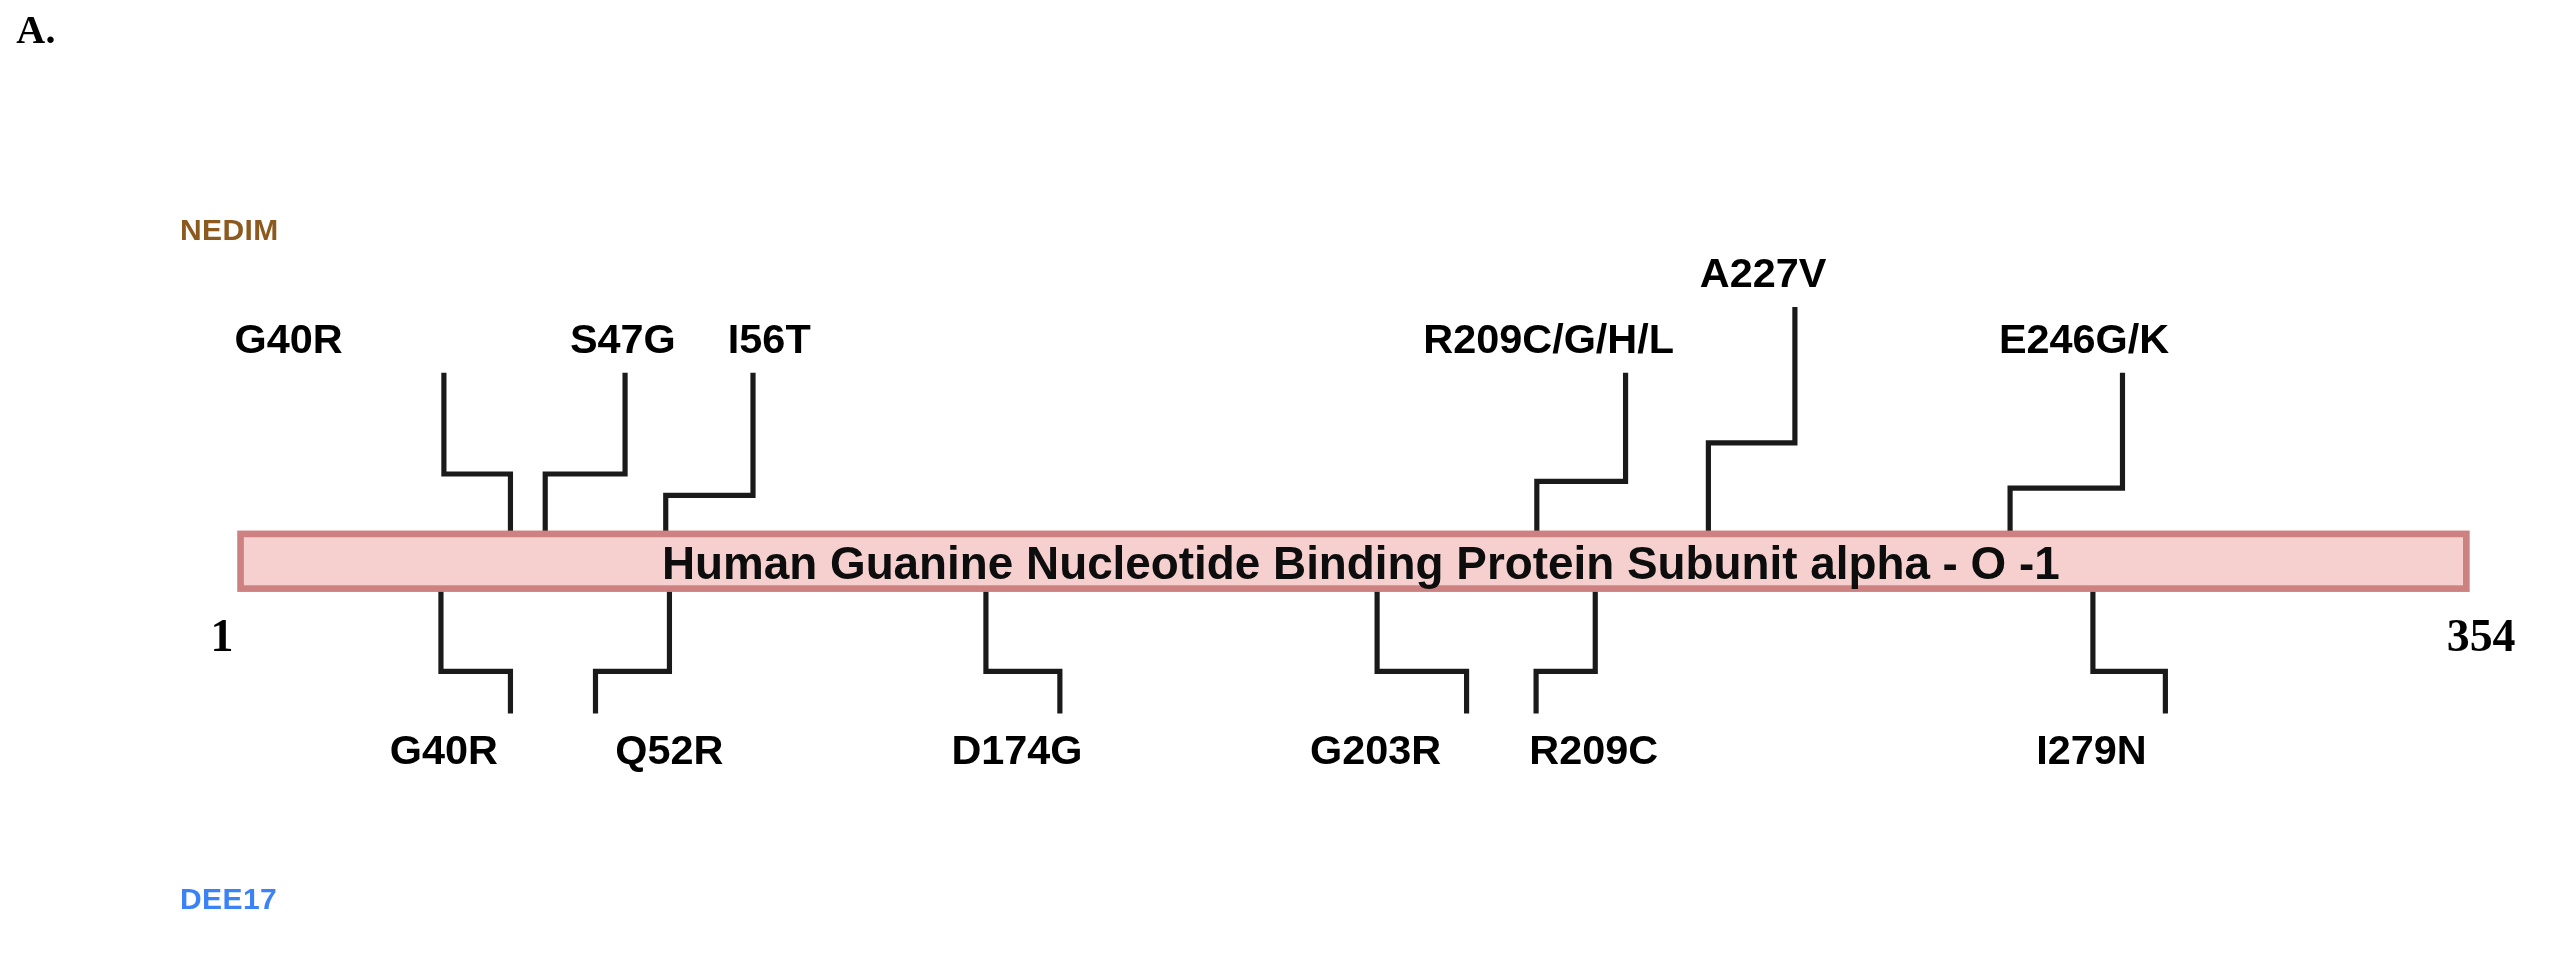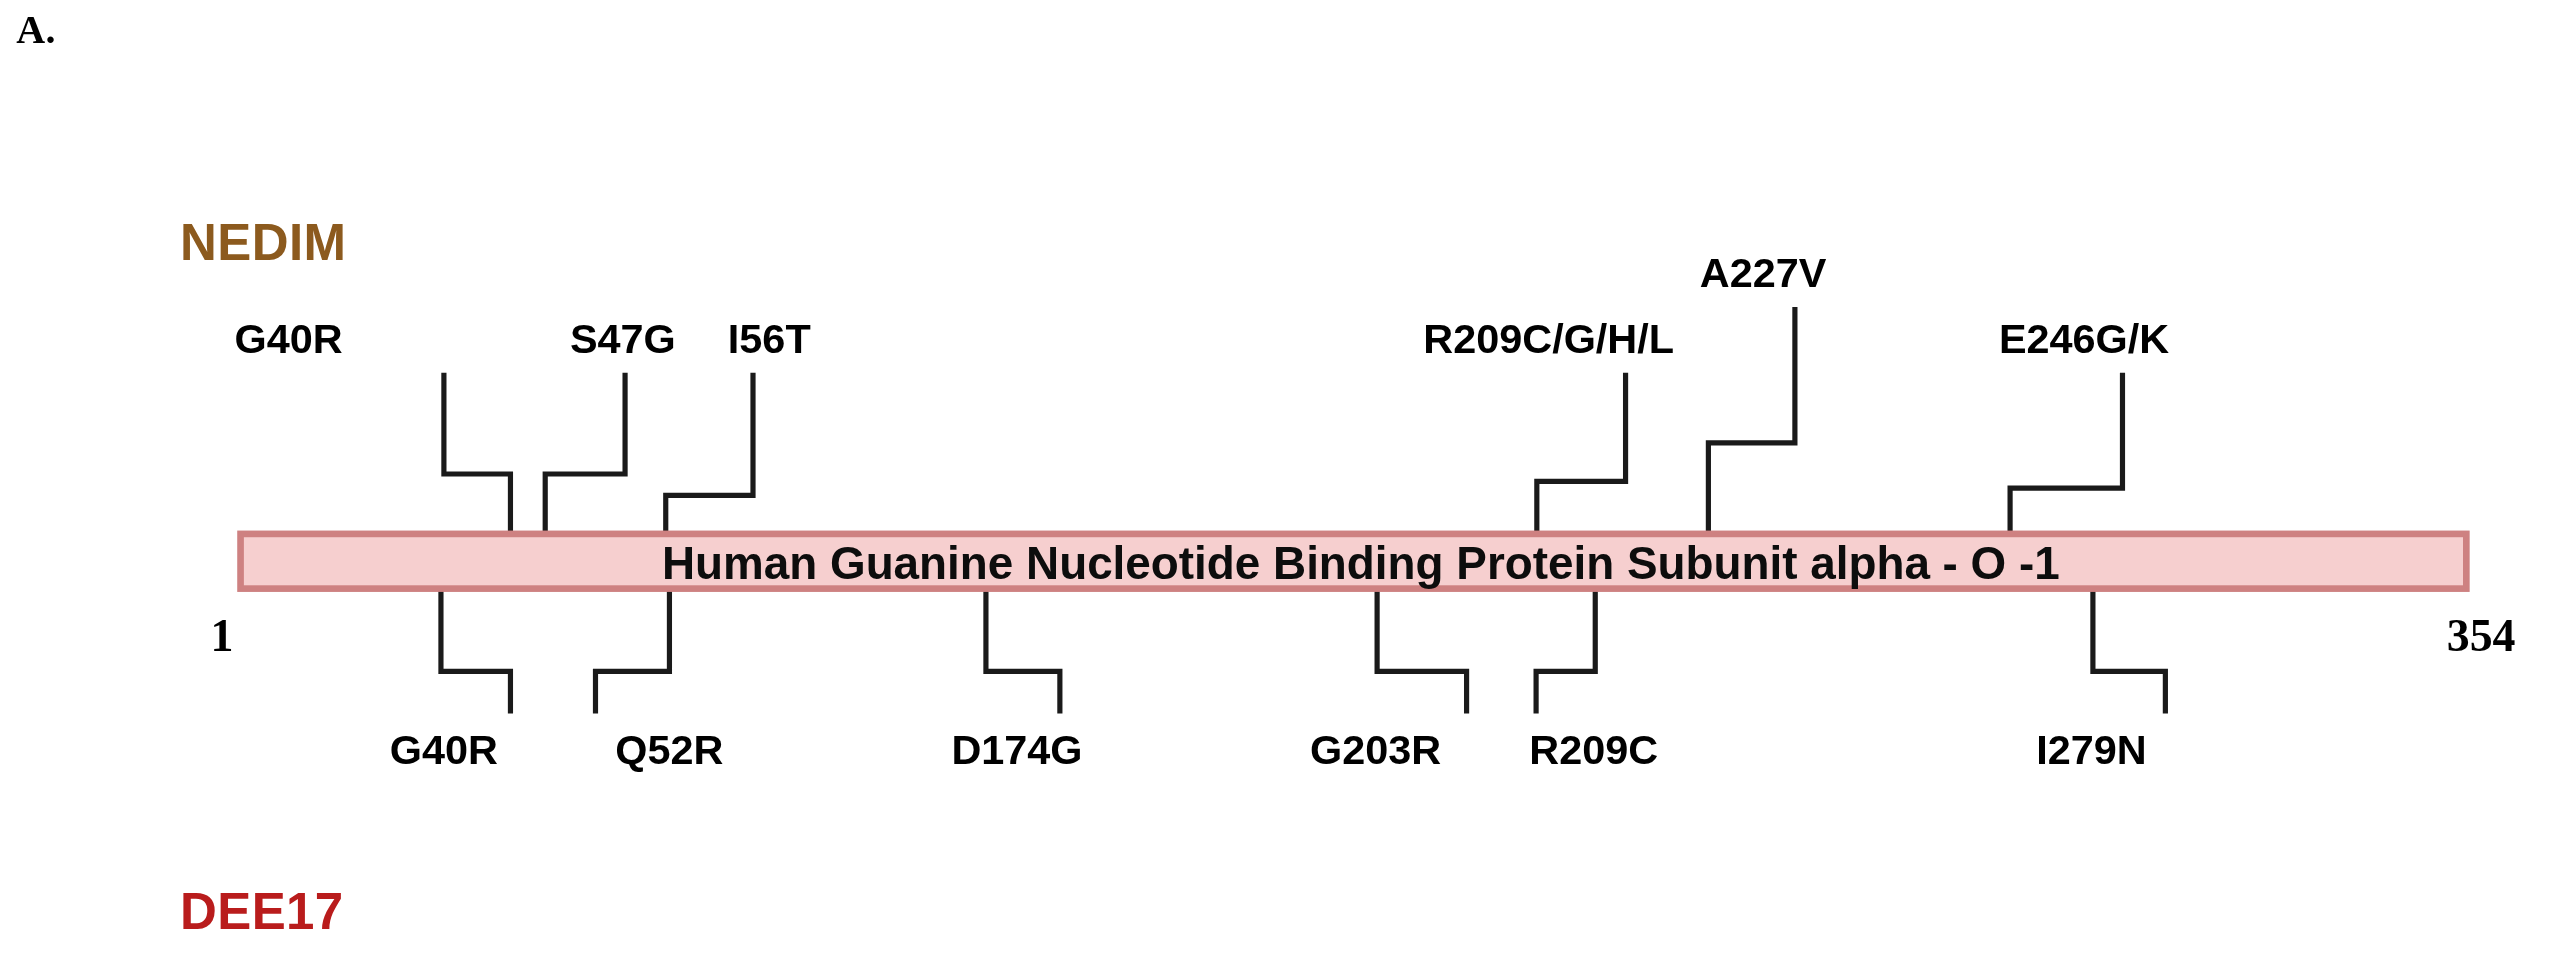--- a/index.html
+++ b/index.html
@@ -24,21 +24,21 @@
     font-family: "Liberation Serif", serif;
     font-weight: bold;
     font-size: 40px;
     color: #000000;
     letter-spacing: 0.4px;
   }
   .group-label {
     position: absolute;
     font-family: "Liberation Sans", sans-serif;
     font-weight: bold;
-    font-size: 51px;
+    font-size: 30px;
     letter-spacing: 0.4px;
     white-space: nowrap;
   }
   #nedim-label {
     left: 180px;
     top: 213px;
   }
   #dee17-label {
     left: 180px;
     top: 882px;
@@ -78,21 +78,21 @@
 </style>
 </head>
 <body>
 
 <div id="figure">
 
   <div class="panel-letter">A.</div>
 
   <div class="group-label" id="nedim-label" style="color: rgb(140, 90, 30);">NEDIM</div>
 
-  <div class="group-label" id="dee17-label" style="color: #b91c1c;">DEE17</div>
+  <div class="group-label" id="dee17-label" style="color: #3b82f6;">DEE17</div>
 
   <svg id="diagram" viewBox="0 0 3483 1305">
     <g id="top-connectors">
         <path class="connector" d="M 600 504 L 600 641 L 690 641 L 690 722"></path>
         <path class="connector" d="M 845 504 L 845 641 L 737 641 L 737 722"></path>
         <path class="connector" d="M 1018 504 L 1018 670 L 900 670 L 900 722"></path>
         <path class="connector" d="M 2198 504 L 2198 651 L 2078 651 L 2078 722"></path>
         <path class="connector" d="M 2427 415 L 2427 599 L 2310 599 L 2310 722"></path>
         <path class="connector" d="M 2870 504 L 2870 660 L 2718 660 L 2718 722"></path>
       </g>

